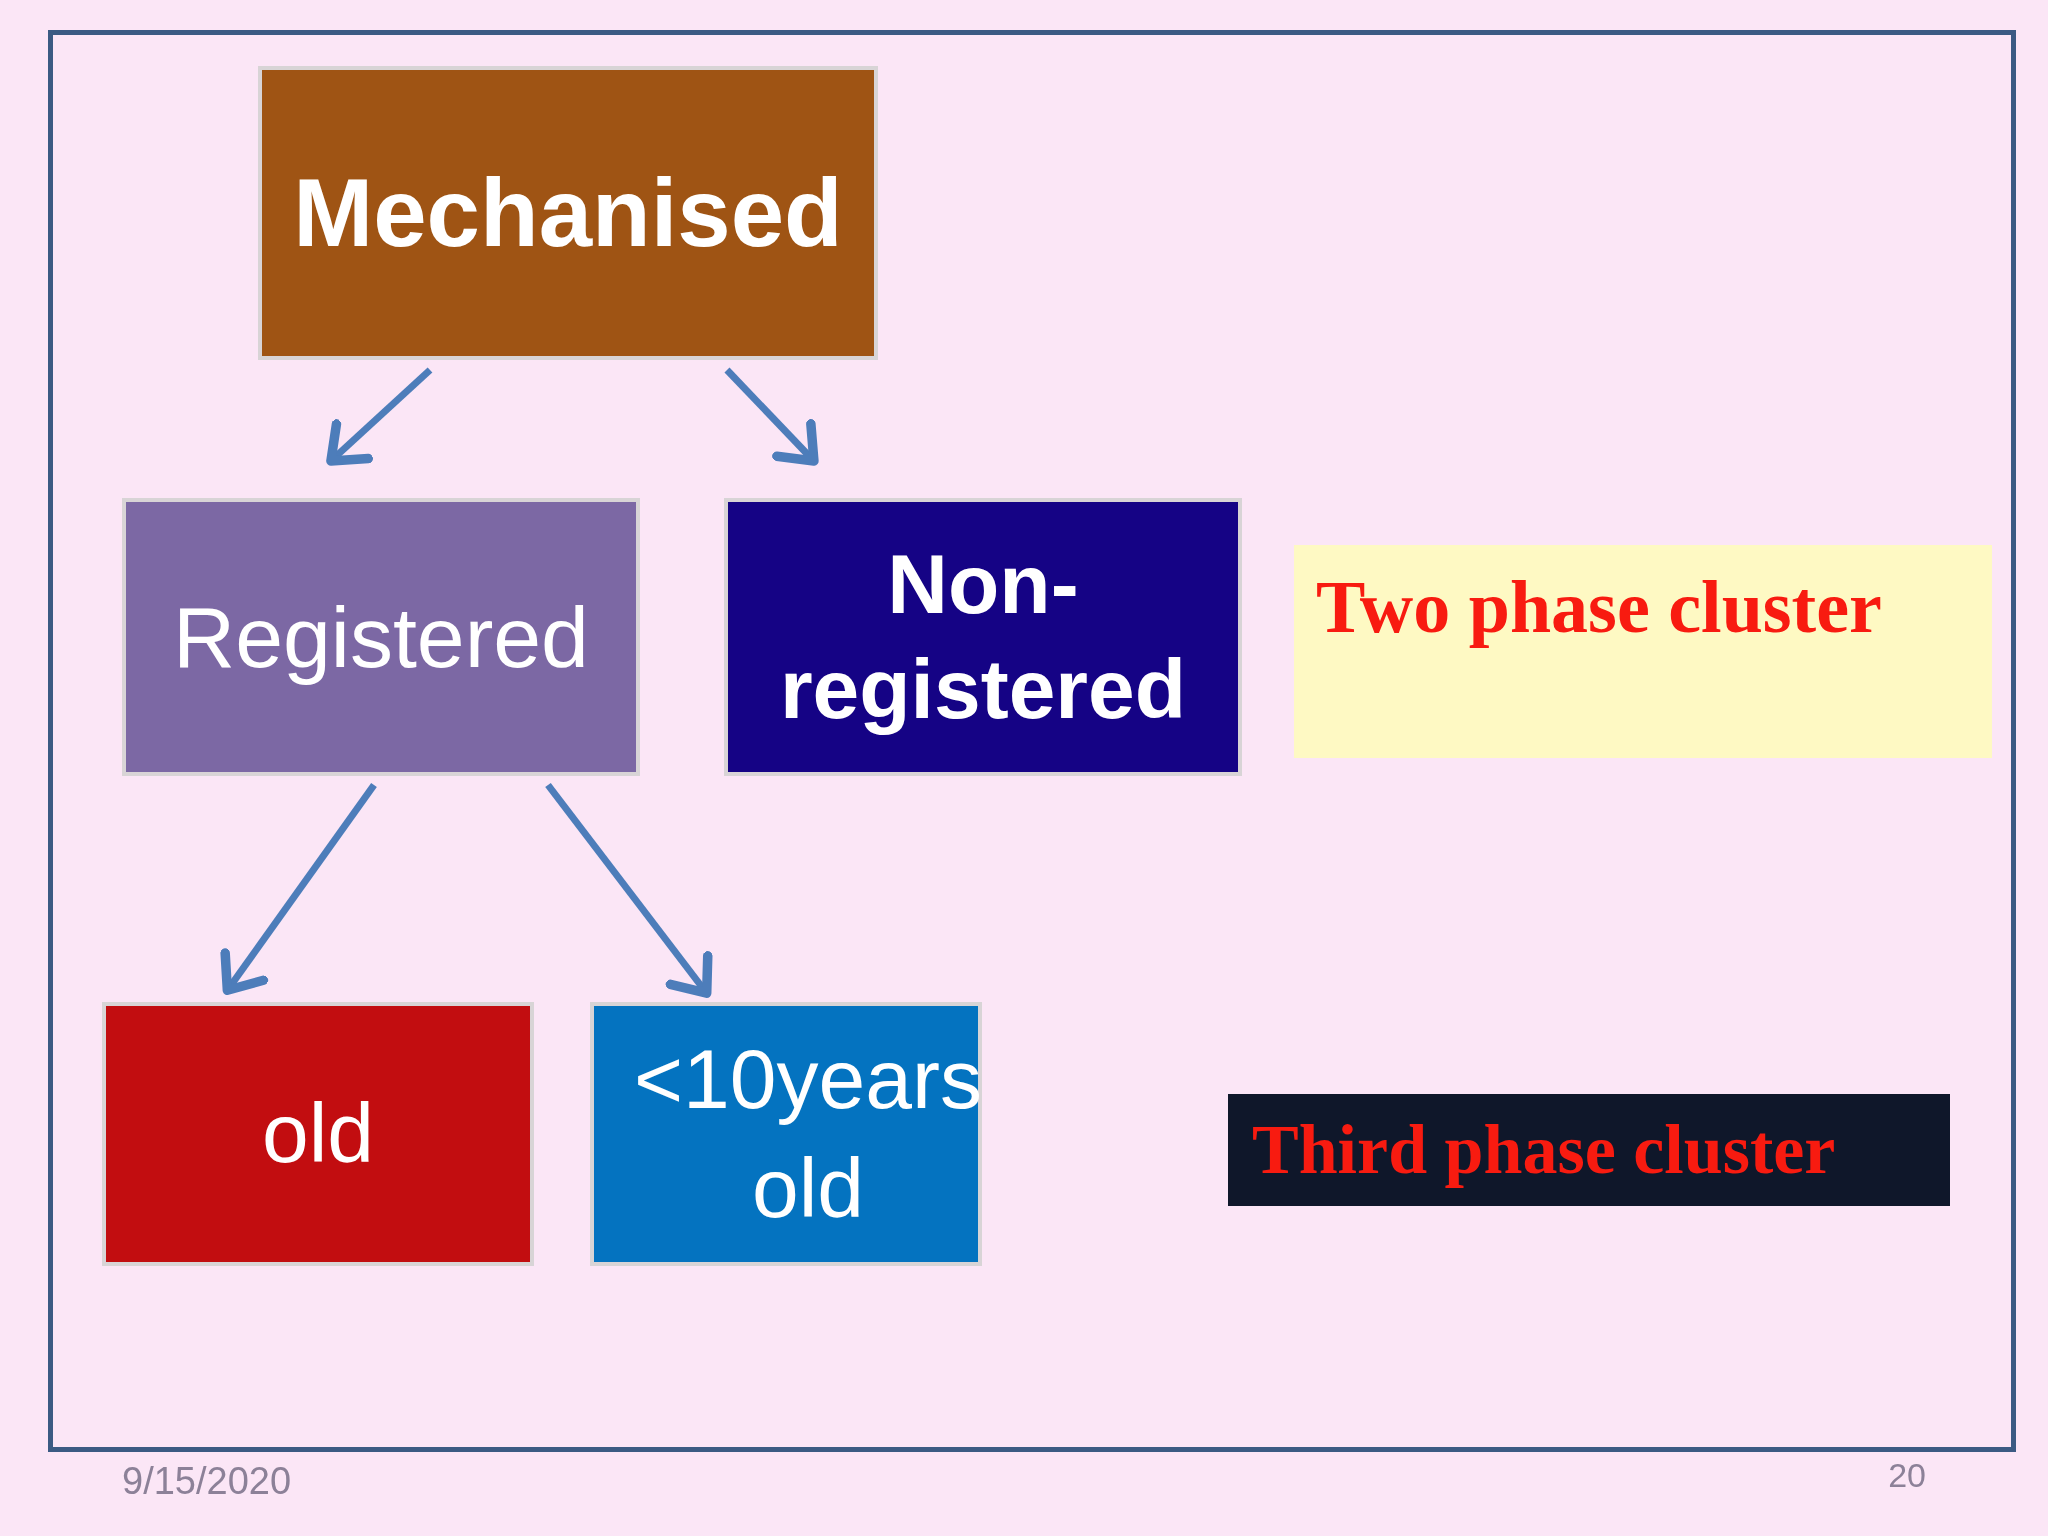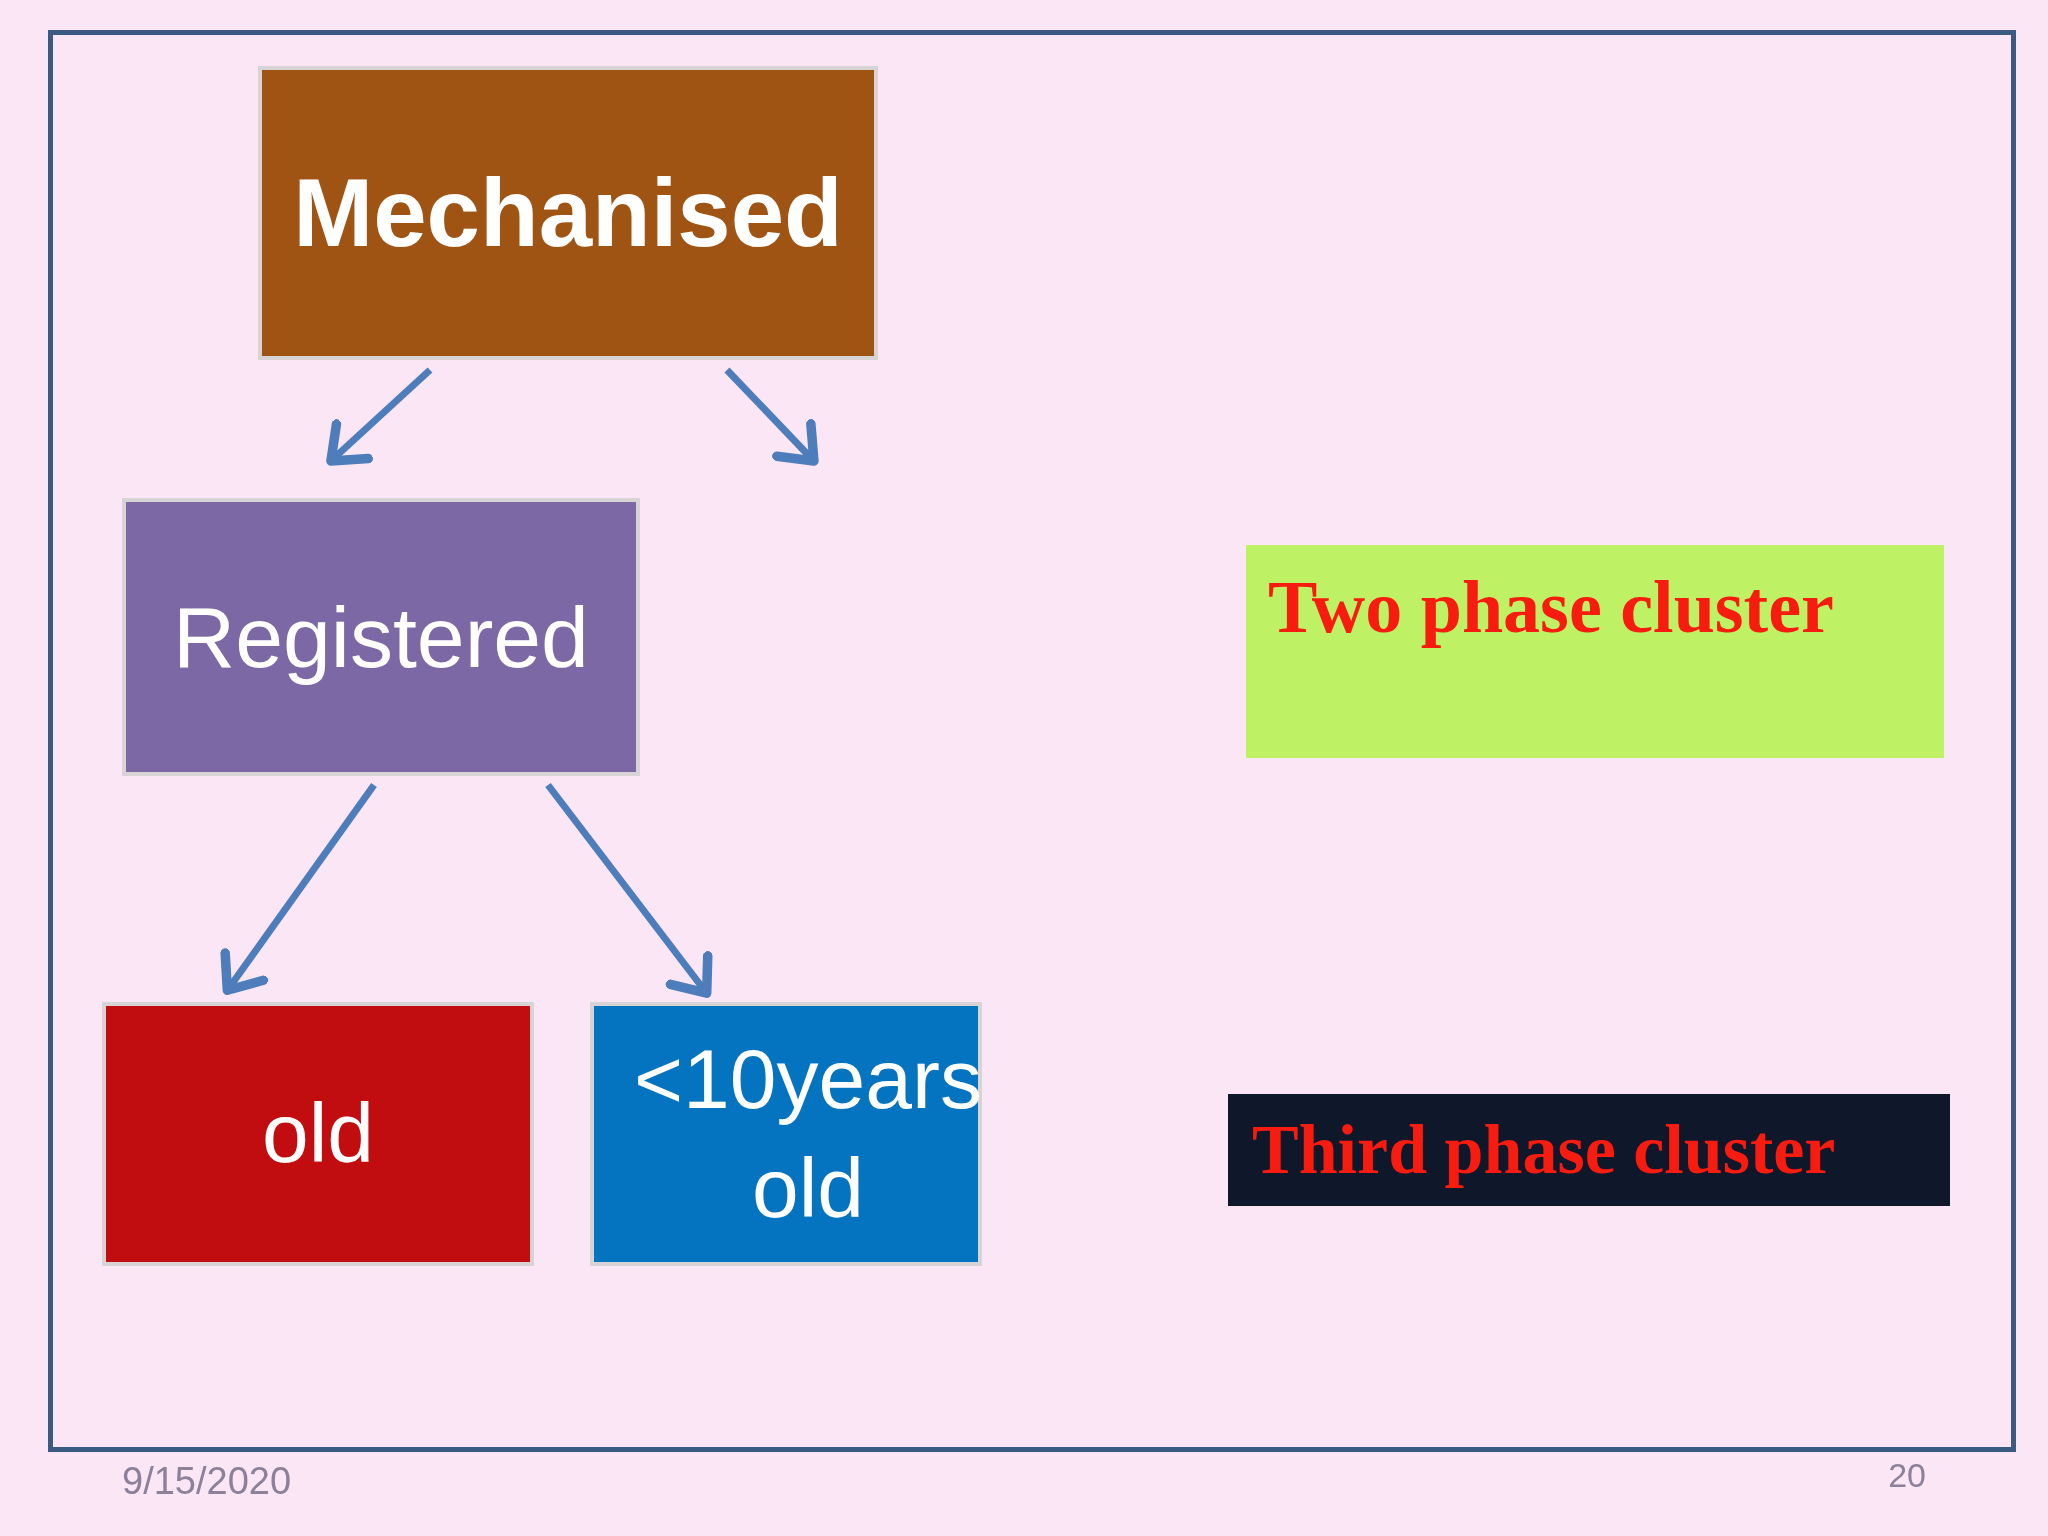--- a/index.html
+++ b/index.html
@@ -49,22 +49,22 @@
   }
   .cluster-label{
     position:absolute;
     box-sizing:border-box;
     color:#f81b10;
     font-family:"Liberation Serif", serif;
     font-weight:bold;
     white-space:nowrap;
   }
   .label-two-phase{
-    left:1246px;top:545px;width:698px;height:213px;
-    background:#bef264;
+    left:1294px;top:545px;width:698px;height:213px;
+    background:#fef9c3;
     font-size:74px;
     padding:20px 0 0 22px;
   }
   .label-third-phase{
     left:1228px;top:1094px;width:722px;height:112px;
     background:#0f172a;
     font-size:70px;
     display:flex;align-items:center;
     padding-left:24px;
   }
@@ -97,20 +97,24 @@
   </svg>
 
   <div class="node node-mechanised">
     <span class="line">Mechanised</span>
   </div>
 
   <div class="node node-registered">
     <span class="line">Registered</span>
   </div>
 
+  <div class="node node-non-registered">
+    <span class="line">Non-</span>
+    <span class="line">registered</span>
+  </div>
 
   <div class="node node-over10">
     <span class="line">old</span>
   </div>
 
   <div class="node node-under10">
     <span class="line">&lt;10years</span>
     <span class="line">old</span>
   </div>
 

